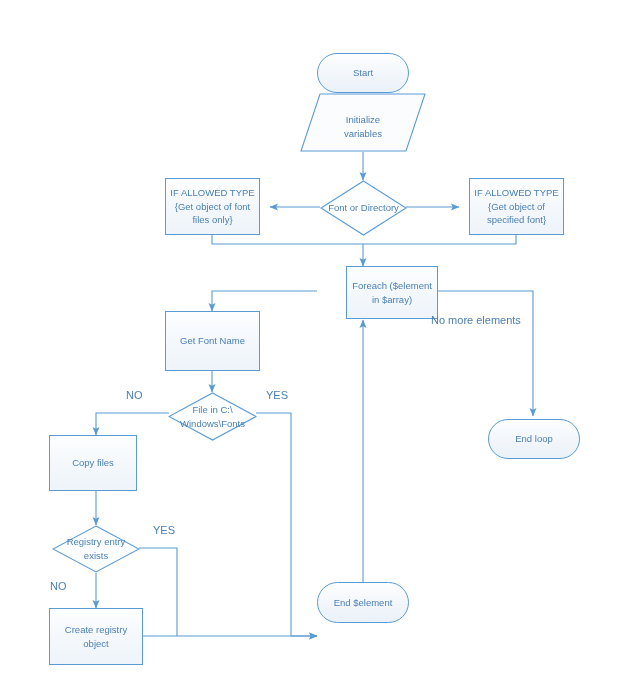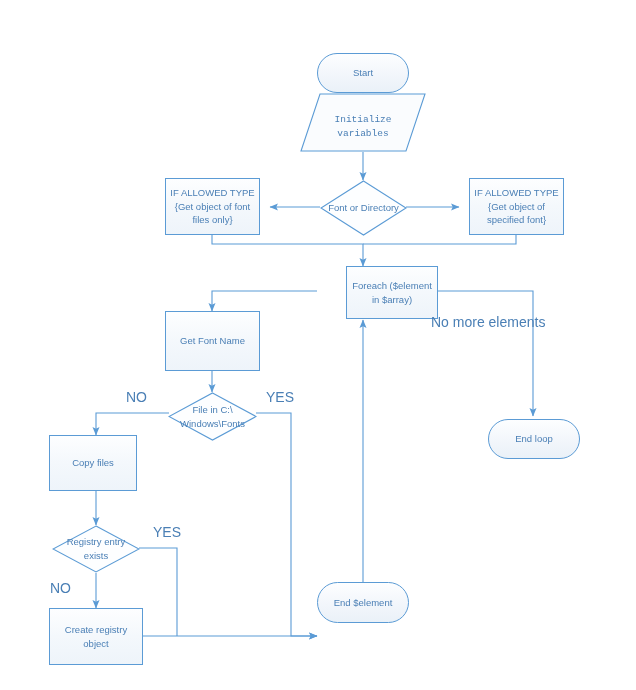--- a/index.html
+++ b/index.html
@@ -77,21 +77,21 @@
     left: 0;
     top: 0;
   }
   .data .lbl {
     position: relative;
     z-index: 2;
   }
   .edge-label {
     position: absolute;
     color: #4a7fb5;
-    font-size: 14px;
+    font-size: 11px;
     white-space: nowrap;
     z-index: 4;
   }
 </style>
 </head>
 <body>
 
 <div id="canvas">
 
   <svg id="edges" viewBox="0 0 636 690" width="636" height="690">
@@ -133,21 +133,21 @@
       <path d="M143,636 L317,636" marker-end="url(#arrow)"></path>
 
       <path d="M363,614 L363,320" marker-end="url(#arrow)"></path>
     </g>
   </svg>
 
   <div class="node term" style="left:317px; top:32px; width:92px; height:40px;margin-top:21px;">
     <span class="lbl">Start</span>
   </div>
 
-  <div class="node data" style="left:300px; top:93px; width:126px; height:68px;font-family:Liberation Mono, monospace;">
+  <div class="node data" style="left:300px; top:93px; width:126px; height:68px;">
     <svg class="para-svg" width="126" height="59" viewBox="0 0 126 59">
       <polygon points="20,1 125,1 106,58 1,58" fill="#fafcfe" stroke="#5b9bd5" stroke-width="1.1"></polygon>
     </svg>
     <span class="lbl">Initialize
 variables</span>
   </div>
 
   <div class="node dec" style="left:320px; top:180px; width:87px; height:56px;">
     <svg class="diamond-svg" width="87" height="56" viewBox="0 0 87 56">
       <polygon points="43.5,1 86,28 43.5,55 1,28" fill="#fdfeff" stroke="#5b9bd5" stroke-width="1.1"></polygon>

